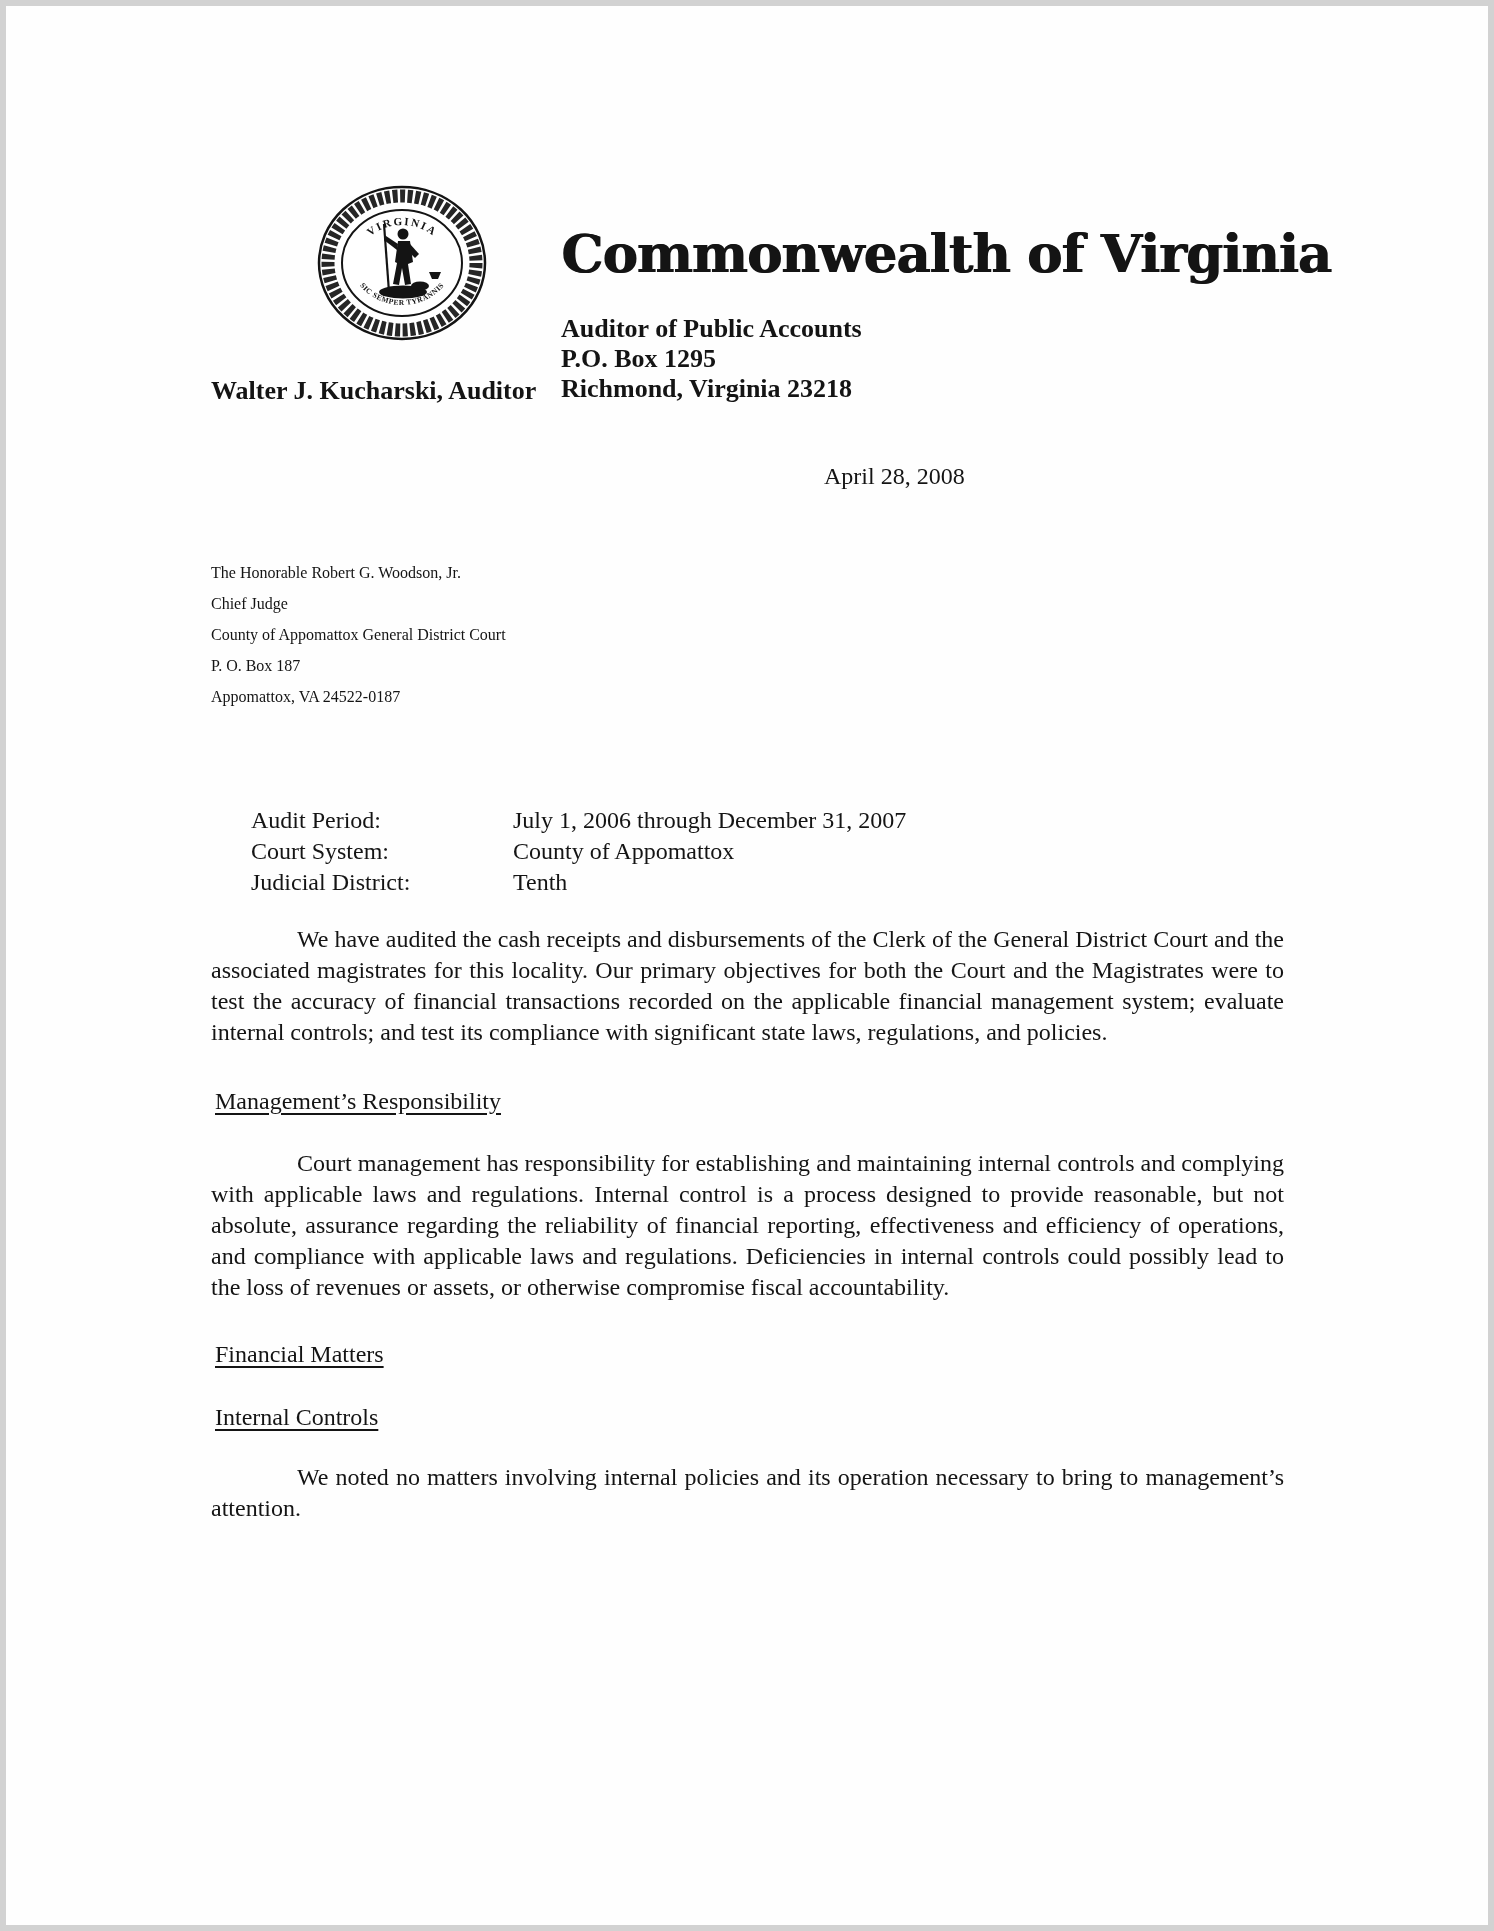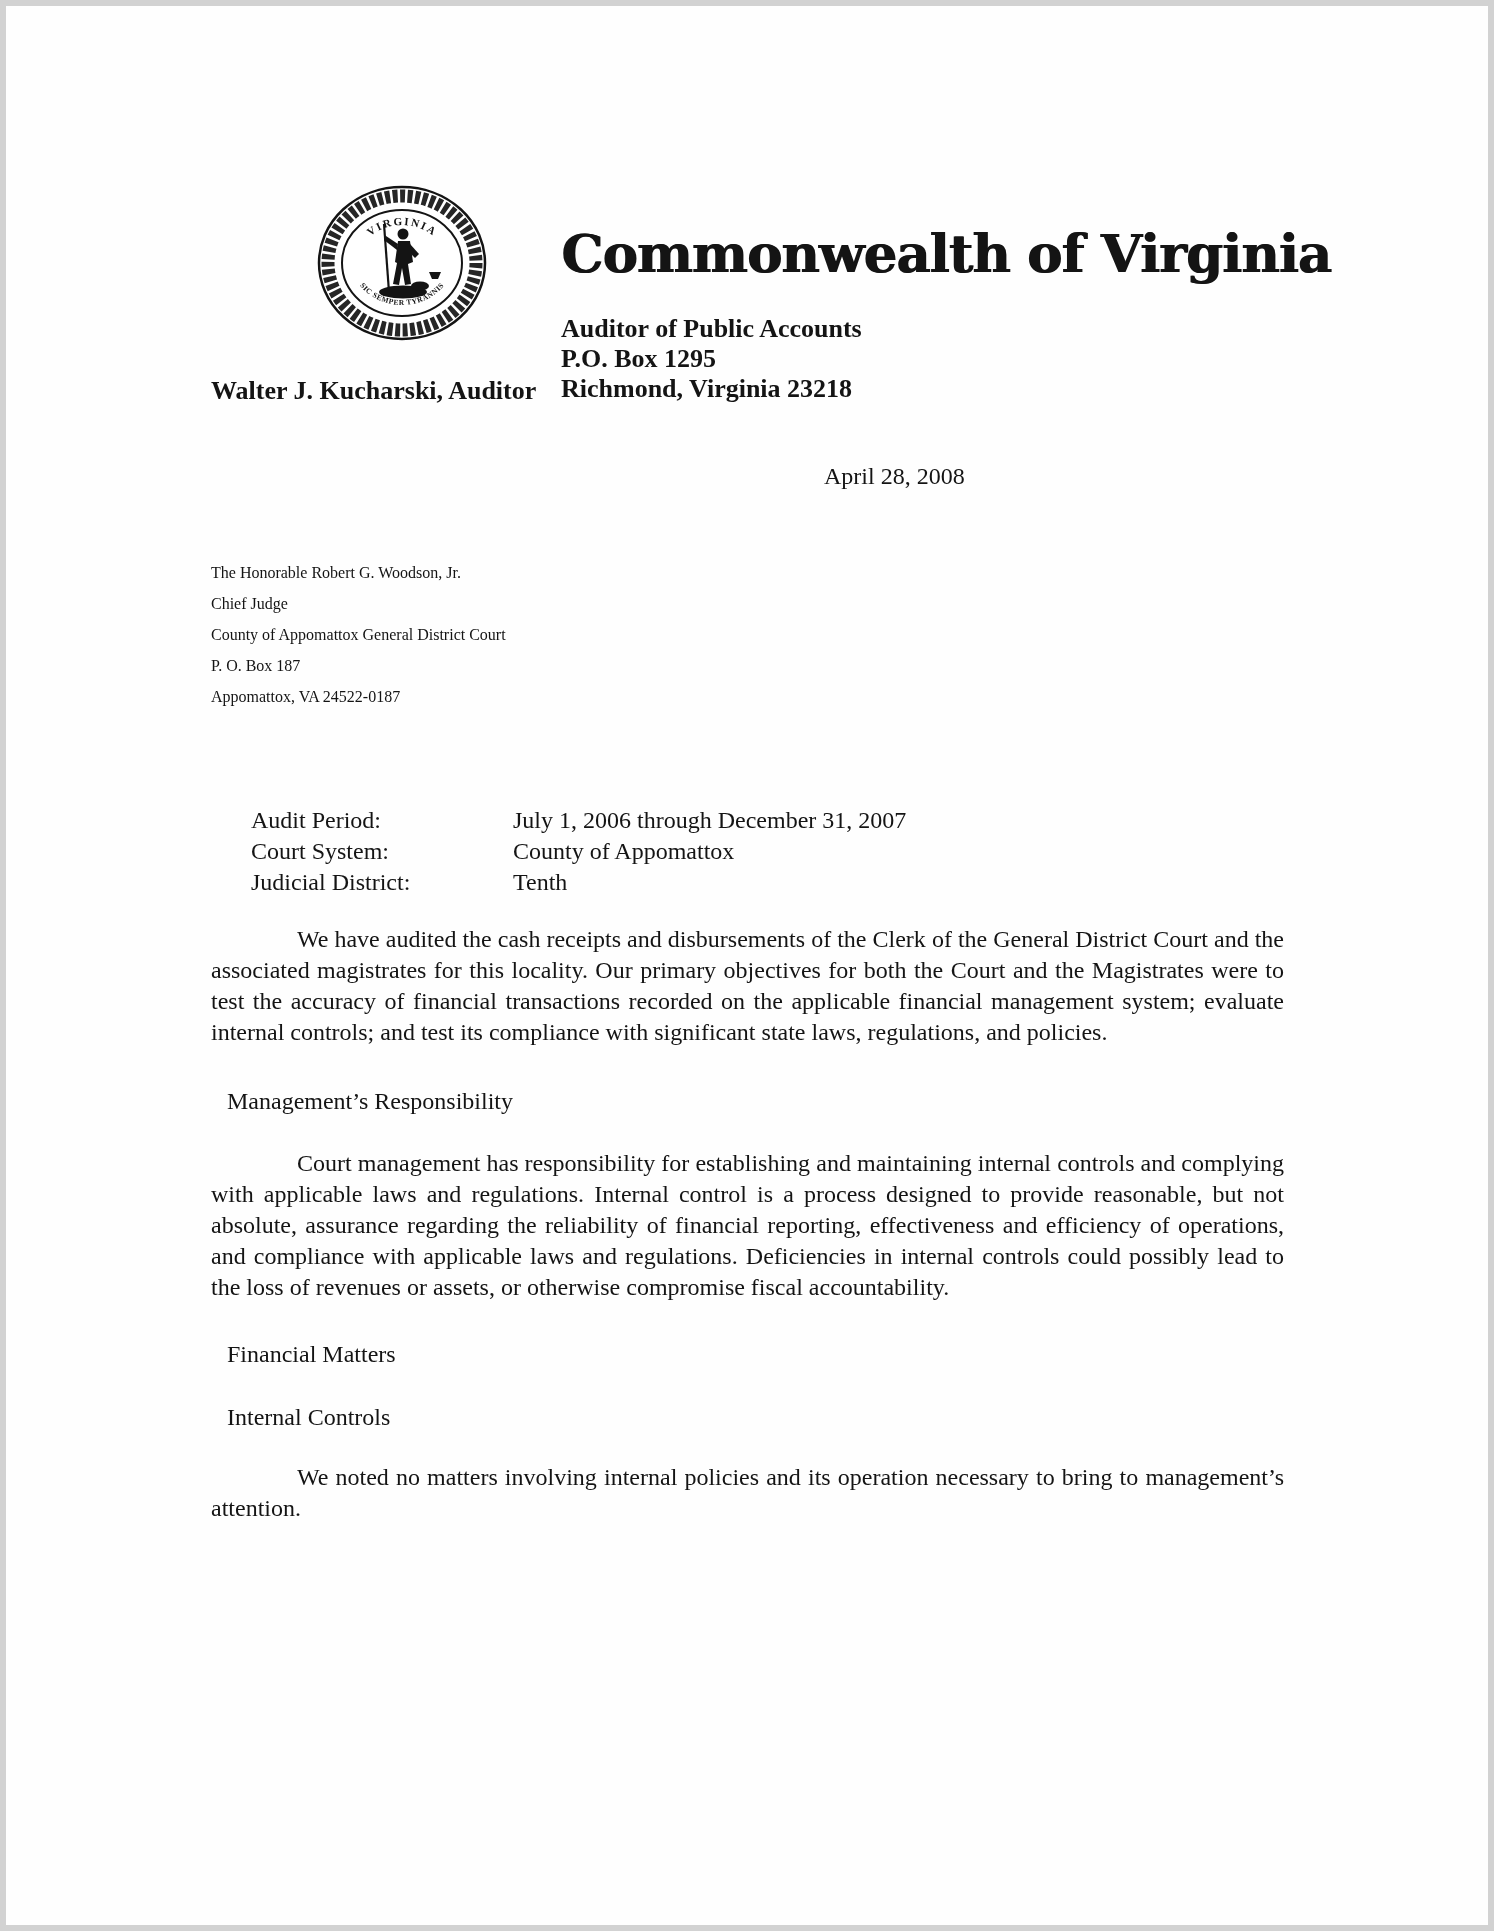--- a/index.html
+++ b/index.html
@@ -26,22 +26,22 @@
   .auditor-name{position:absolute;left:205px;top:370px;font-weight:bold;font-size:26px;white-space:nowrap;}
   .letter-date{position:absolute;left:818px;top:457px;font-size:24px;}
   .recipient{position:absolute;top:551px;font-size:16px;line-height:31px;white-space:nowrap;}
   .recipient.left{left:205px;}
   .recipient.right{left:817px;}
   .audit-info{position:absolute;left:205px;top:799px;font-size:24px;line-height:31px;margin-left:40px;}
   .audit-label{display:inline-block;width:262px;}
   .letter-body{position:absolute;left:205px;top:918px;width:1073px;font-size:24px;line-height:31px;}
   .para{margin:0;text-align:justify;text-indent:86px;}
   .section-heading{
-    margin:16px;font-size:24px;font-weight:normal;line-height:31px;
-    text-underline-offset:4px;
+    margin:4px;font-size:24px;font-weight:normal;line-height:31px;
+    text-decoration:underline;text-underline-offset:4px;
   }
   .mt38{margin-top:38px;} .mt36{margin-top:36px;} .mt32{margin-top:32px;}
   .mt31{margin-top:31px;} .mt29{margin-top:29px;}
 </style>
 </head>
 <body>
 
 <div class="page">
 
   <div class="seal">

